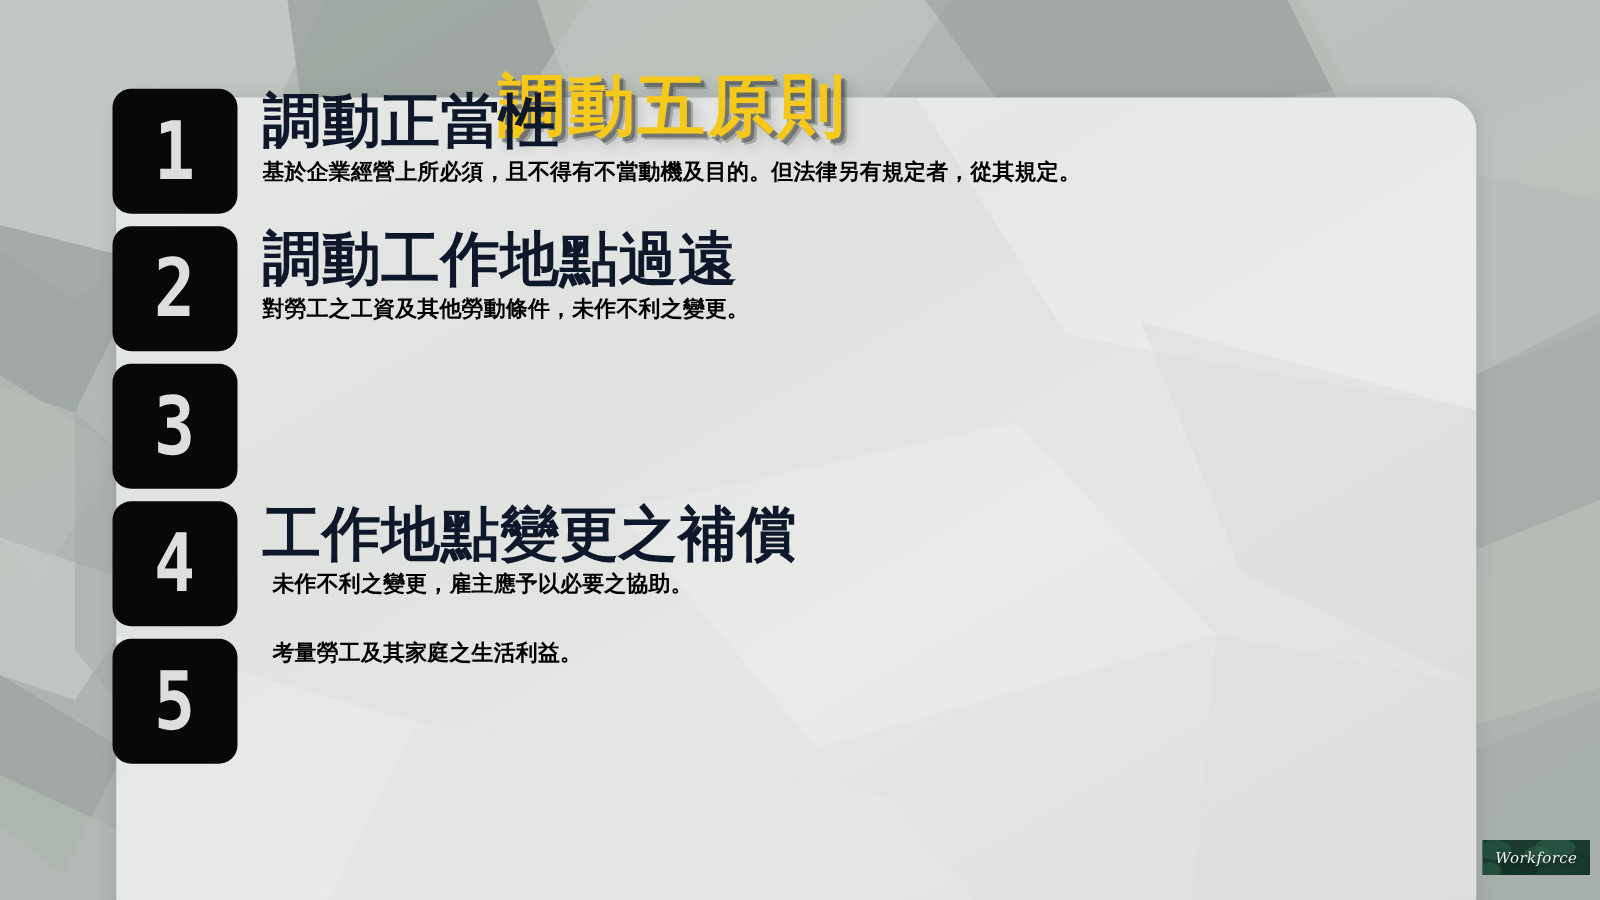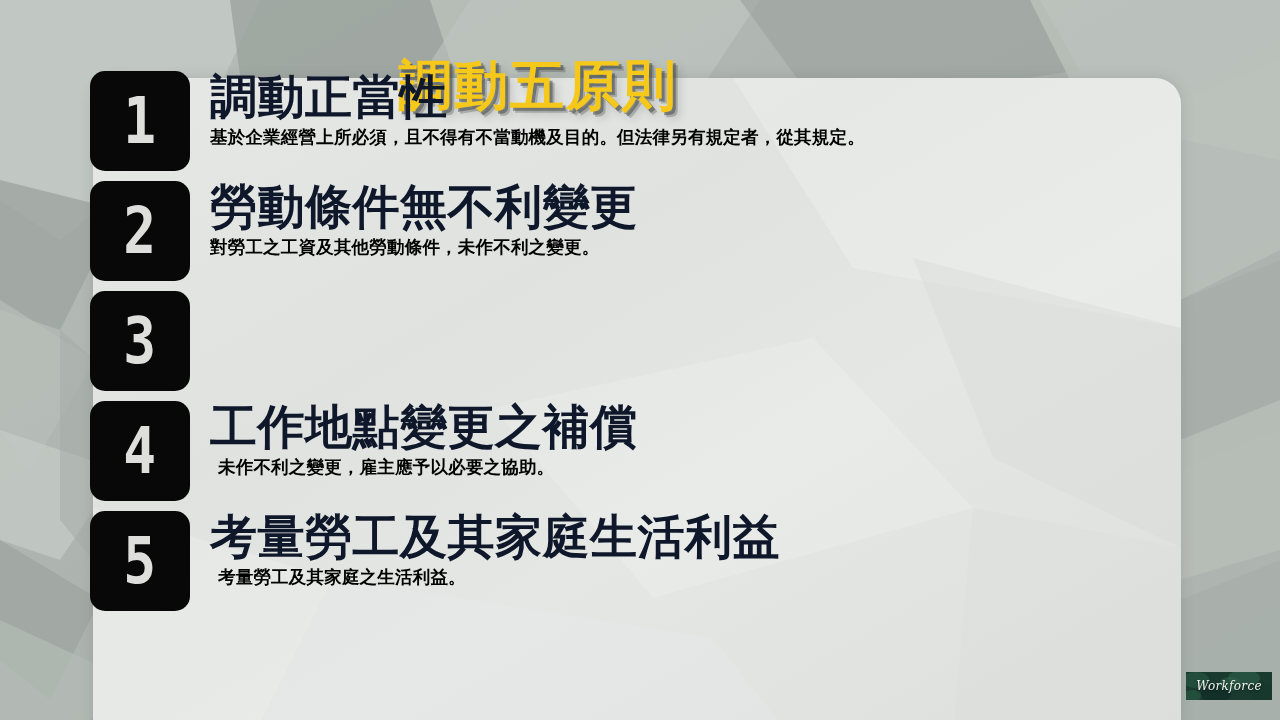--- a/index.html
+++ b/index.html
@@ -186,21 +186,21 @@
         <div class="row-title">調動正當性</div>
         <div class="row-sub">基於企業經營上所必須，且不得有不當動機及目的。但法律另有規定者，從其規定。</div>
       </div>
     </div>
 
     <div class="row">
       <div class="badge">
         <span class="badge-digit">2</span>
       </div>
       <div class="row-text">
-        <div class="row-title">勞動條件無不利變更</div>
+        <div class="row-title">調動工作地點過遠</div>
         <div class="row-sub">對勞工之工資及其他勞動條件，未作不利之變更。</div>
       </div>
     </div>
 
     <div class="row">
       <div class="badge">
         <span class="badge-digit">3</span>
       </div>
     </div>
 
@@ -212,21 +212,20 @@
         <div class="row-title">工作地點變更之補償</div>
         <div class="row-sub indent">未作不利之變更，雇主應予以必要之協助。</div>
       </div>
     </div>
 
     <div class="row">
       <div class="badge">
         <span class="badge-digit">5</span>
       </div>
       <div class="row-text">
-        <div class="row-title">考量勞工及其家庭生活利益</div>
         <div class="row-sub indent">考量勞工及其家庭之生活利益。</div>
       </div>
     </div>
 
   </div>
 
   <div id="logo">
     <svg viewBox="0 0 86 28" preserveAspectRatio="none" xmlns="http://www.w3.org/2000/svg">
       <rect x="0" y="0" width="86" height="28" fill="#1a3a30"></rect>
       <ellipse cx="10" cy="8" rx="13" ry="8" fill="#24503f" opacity=".9"></ellipse>

